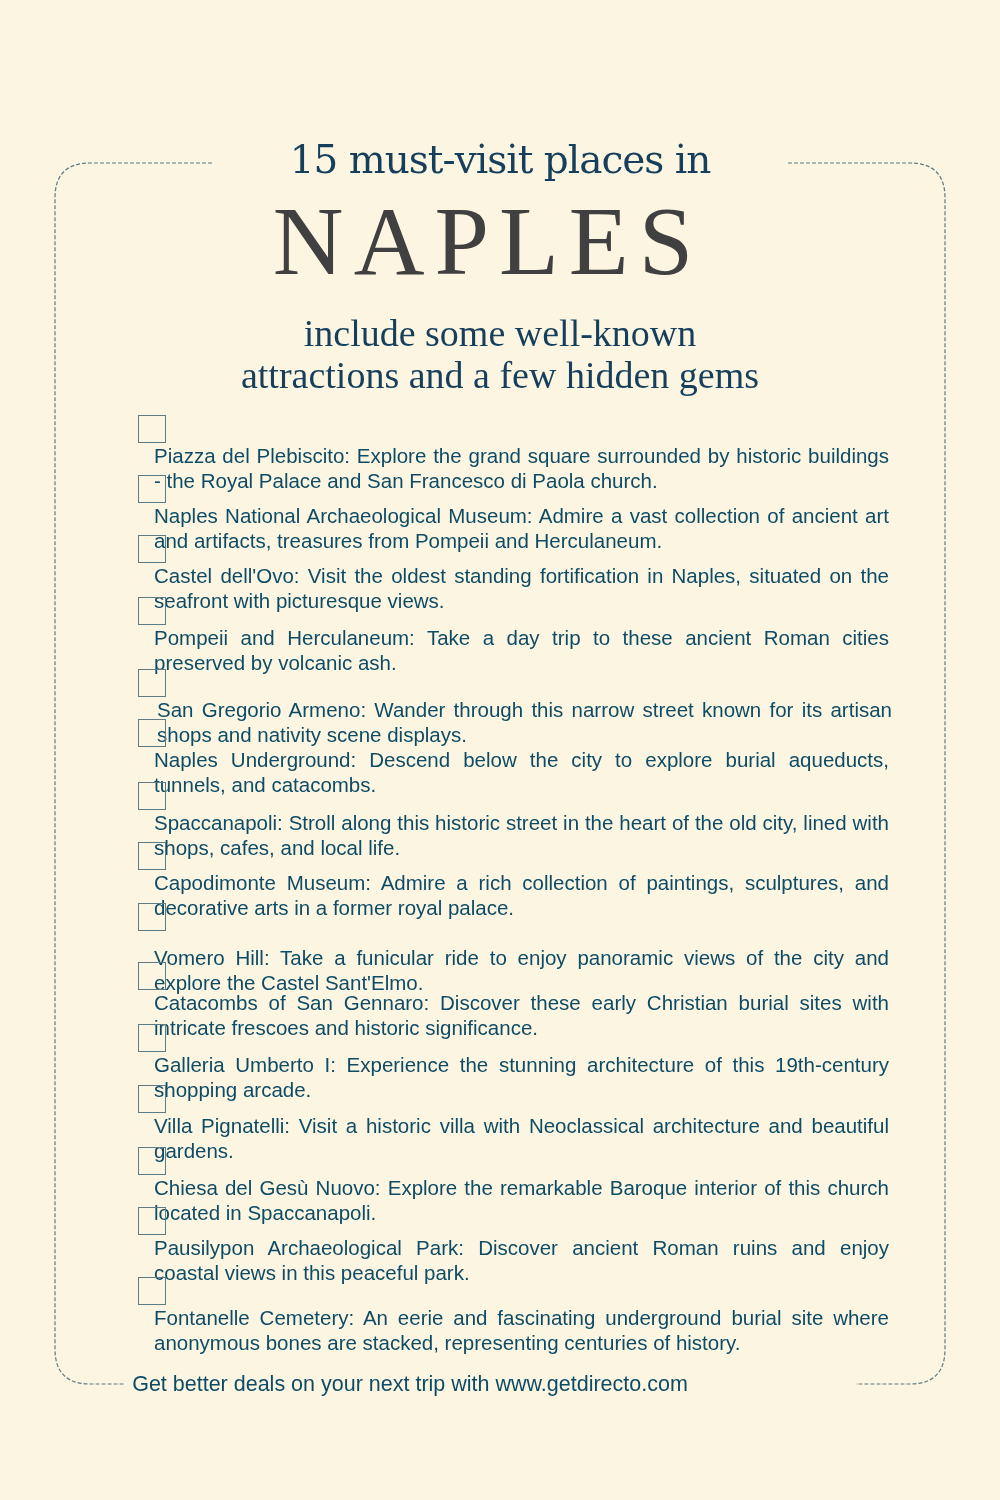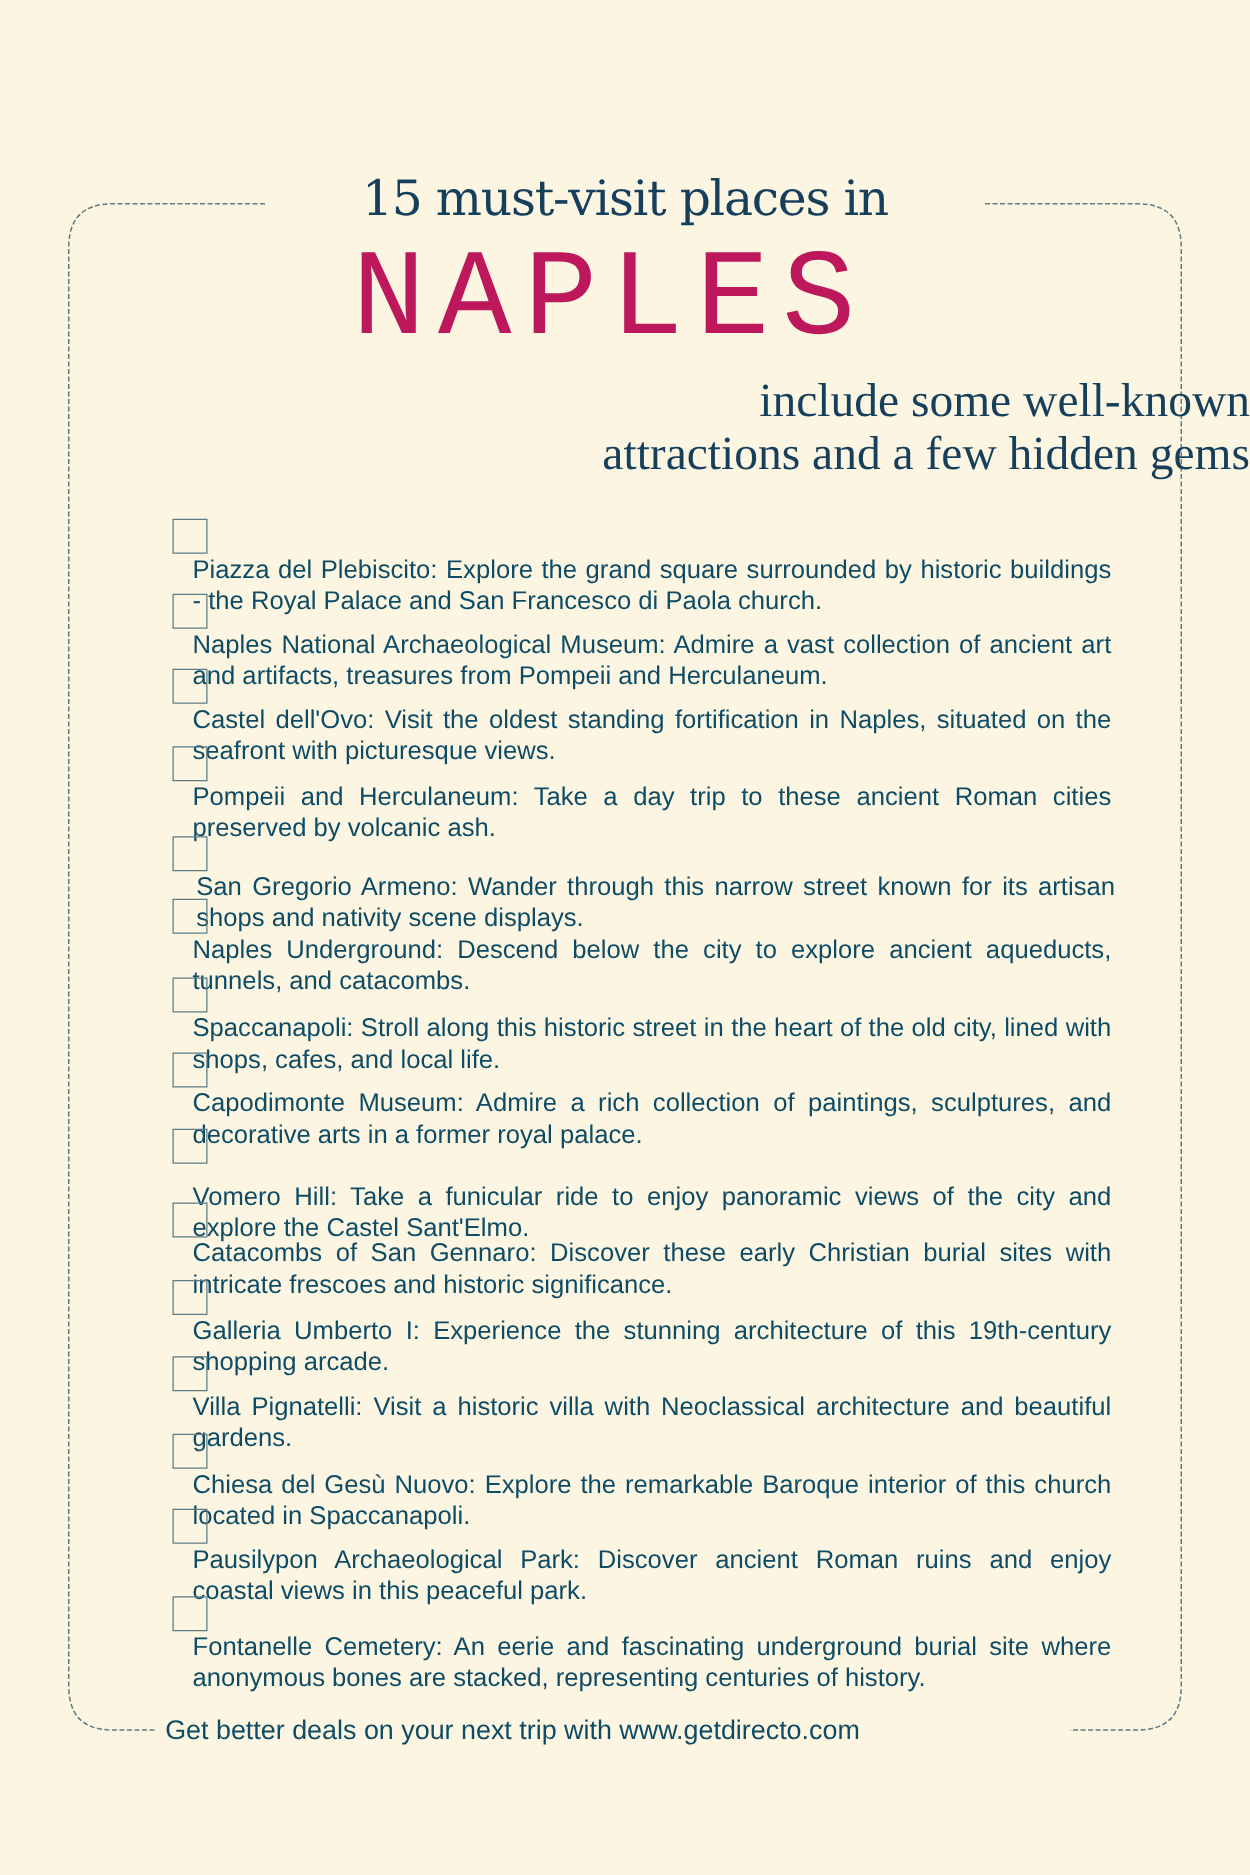--- a/index.html
+++ b/index.html
@@ -30,31 +30,31 @@
       font-size: 39px;
       line-height: 60px;
       color: #163f5c;
       letter-spacing: -1px;
     }
     .title-main {
       position: absolute;
       left: 0; width: 976px;
       top: 186px;
       text-align: center;
-      font-family: Liberation Mono, monospace;
+      font-family: Liberation Serif, serif;
       font-size: 98px;
       line-height: 110px;
       letter-spacing: 10px;
-      color: #be185d;
+      color: #404040;
     }
     .subtitle {
       position: absolute;
       left: 0; width: 1000px;
-      top: 300px;
-      text-align: right;
+      top: 312px;
+      text-align: center;
       font-family: "Liberation Serif", serif;
       font-size: 38px;
       line-height: 42px;
       color: #163f5c;
     }
     .item {
       position: absolute;
       left: 138px;
       width: 780px;
       display: flex;
@@ -129,21 +129,21 @@
   <div class="item" style="top:595px;">
     <div class="checkbox"></div>
     <div class="item-text">Pompeii and Herculaneum: Take a day trip to these ancient Roman cities preserved by volcanic ash.</div>
   </div>
   <div class="item" style="top:667px;">
     <div class="checkbox"></div>
     <div class="item-text" style="margin-left:19px;">San Gregorio Armeno: Wander through this narrow street known for its artisan shops and nativity scene displays.</div>
   </div>
   <div class="item" style="top:717px;">
     <div class="checkbox"></div>
-    <div class="item-text">Naples Underground: Descend below the city to explore ancient aqueducts, tunnels, and catacombs.</div>
+    <div class="item-text">Naples Underground: Descend below the city to explore burial aqueducts, tunnels, and catacombs.</div>
   </div>
   <div class="item" style="top:780px;">
     <div class="checkbox"></div>
     <div class="item-text">Spaccanapoli: Stroll along this historic street in the heart of the old city, lined with shops, cafes, and local life.</div>
   </div>
   <div class="item" style="top:840px;">
     <div class="checkbox"></div>
     <div class="item-text">Capodimonte Museum: Admire a rich collection of paintings, sculptures, and decorative arts in a former royal palace.</div>
   </div>
   <div class="item" style="top:901px;gap:14px;">

